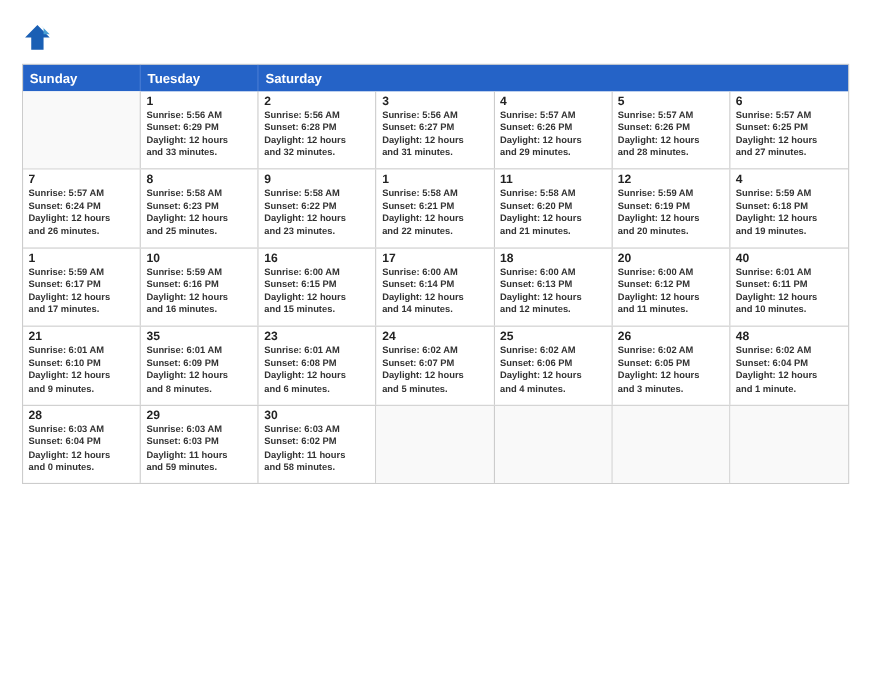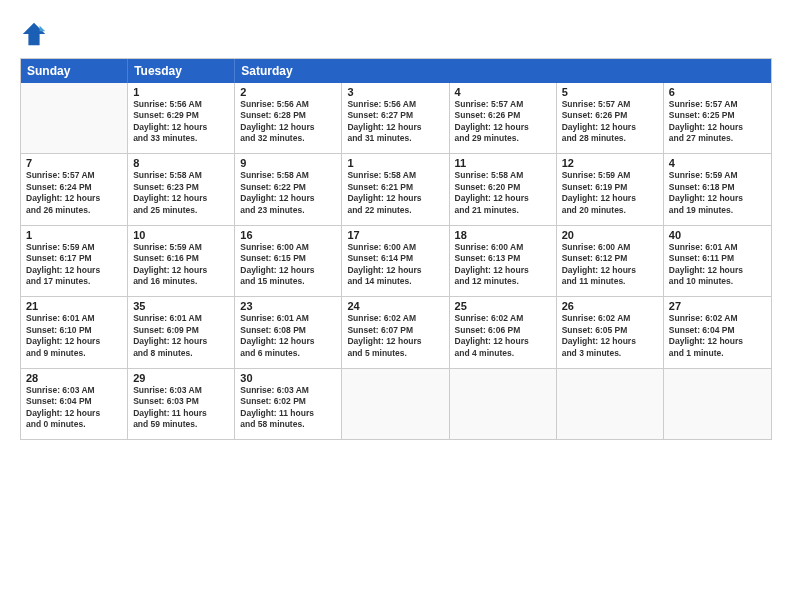--- a/index.html
+++ b/index.html
@@ -320,21 +320,21 @@
 and 4 minutes.</div>
           </div>
           <div class="cal-cell">
             <div class="day-num">26</div>
             <div class="cell-info" style="white-space: pre-line;">Sunrise: 6:02 AM
 Sunset: 6:05 PM
 Daylight: 12 hours
 and 3 minutes.</div>
           </div>
           <div class="cal-cell">
-            <div class="day-num">27</div>
+            <div class="day-num">48</div>
             <div class="cell-info" style="white-space: pre-line;">Sunrise: 6:02 AM
 Sunset: 6:04 PM
 Daylight: 12 hours
 and 1 minute.</div>
           </div>
         </div>
         <div class="cal-row">
           <div class="cal-cell">
             <div class="day-num">28</div>
             <div class="cell-info" style="white-space: pre-line;">Sunrise: 6:03 AM

